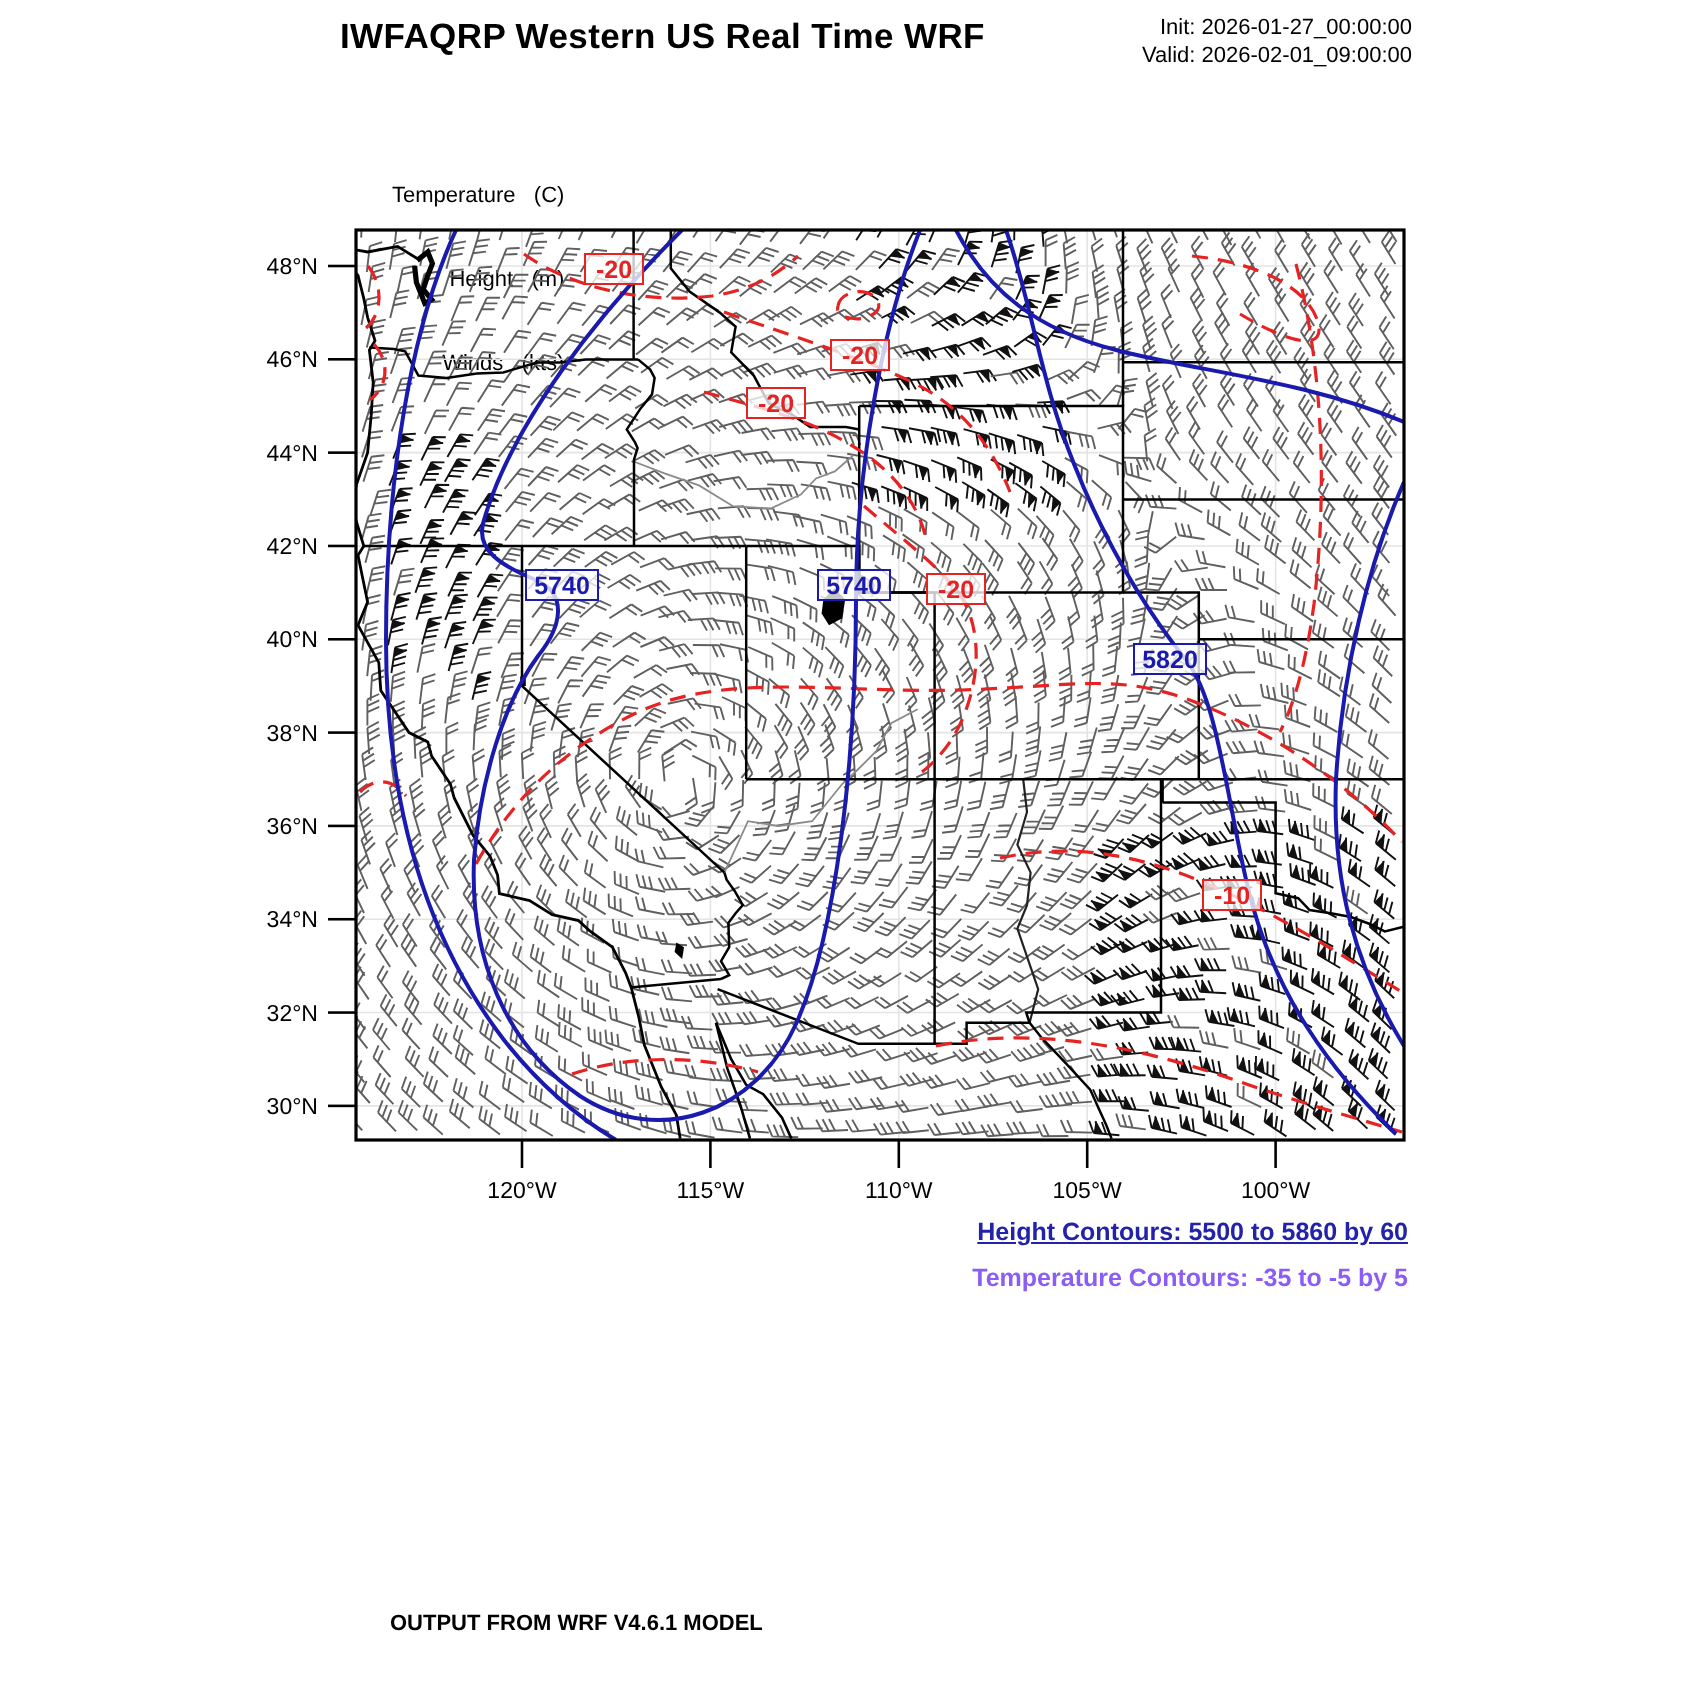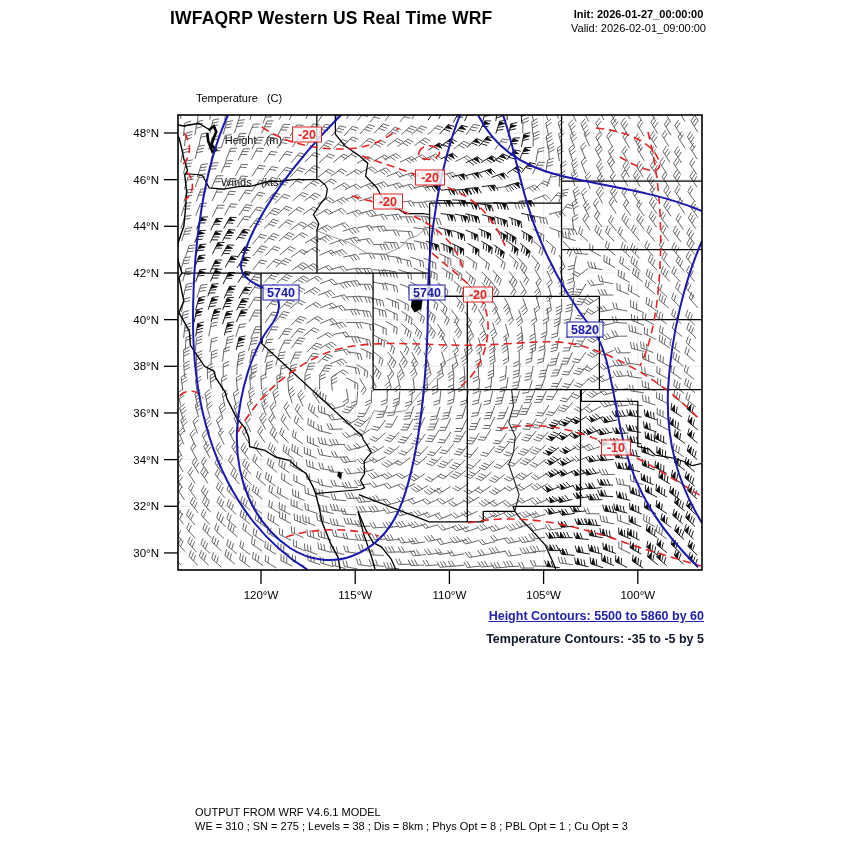--- a/index.html
+++ b/index.html
@@ -1,26 +1,26 @@
 <!DOCTYPE html>
 <html><head>
 <meta charset="utf-8">
 <style>
   html,body{margin:0;padding:0;background:#fff;}
   body{width:850px;height:850px;position:relative;overflow:hidden;
        font-family:"Liberation Sans","DejaVu Sans",sans-serif;color:#000;}
   .abs{position:absolute;}
   .title{left:170px;top:8px;width:360px;text-align:left;font-size:17.5px;font-weight:bold;letter-spacing:.2px;}
   .initblock{right:144px;top:7px;text-align:right;font-size:11px;line-height:14px;}
-  .initblock .init{font-weight:bold;text-align:center;}
+  .initblock .init{font-weight:normal;}
   .legend{left:196px;top:63px;font-size:11px;line-height:14px;white-space:pre;text-align:right;}
   .clegend{right:146px;text-align:right;font-size:12.5px;font-weight:bold;}
   .clegend.h{top:609px;}
   .clegend.t{top:632px;}
-  .footer{left:195px;top:805px;font-size:11px;font-weight:normal;line-height:14px;}
+  .footer{left:195px;top:805px;font-size:11px;font-weight:bold;line-height:14px;}
   svg text{font-family:"Liberation Sans","DejaVu Sans",sans-serif;}
 </style>
 </head>
 <body>
 
 <div class="abs title">IWFAQRP Western US Real Time WRF</div>
 
 <div class="abs initblock">
   <div class="init">Init: 2026-01-27_00:00:00</div>
   <div>Valid: 2026-02-01_09:00:00</div>
@@ -1703,18 +1703,17 @@
       <line x1="449.4" y1="570" x2="449.4" y2="584" stroke="#000" stroke-width="1.3"></line>
       <text x="449.4" y="599" text-anchor="middle" font-size="11.5">110°W</text>
       <line x1="543.6" y1="570" x2="543.6" y2="584" stroke="#000" stroke-width="1.3"></line>
       <text x="543.6" y="599" text-anchor="middle" font-size="11.5">105°W</text>
       <line x1="637.8" y1="570" x2="637.8" y2="584" stroke="#000" stroke-width="1.3"></line>
       <text x="637.8" y="599" text-anchor="middle" font-size="11.5">100°W</text>
     </g>
   </svg>
 
 <div class="abs clegend h" style="color: rgb(34, 34, 170); text-decoration: underline;">Height Contours: 5500 to 5860 by 60</div>
-<div class="abs clegend t" style="color: #0f172a;">Temperature Contours: -35 to -5 by 5</div>
+<div class="abs clegend t" style="color: #8b5cf6;">Temperature Contours: -35 to -5 by 5</div>
 
 <div class="abs footer">
   <div>OUTPUT FROM WRF V4.6.1 MODEL</div>
-  <div>WE = 310 ; SN = 275 ; Levels = 38 ; Dis = 8km ; Phys Opt = 8 ; PBL Opt = 1 ; Cu Opt = 3</div>
 </div>
 
 </body></html>

